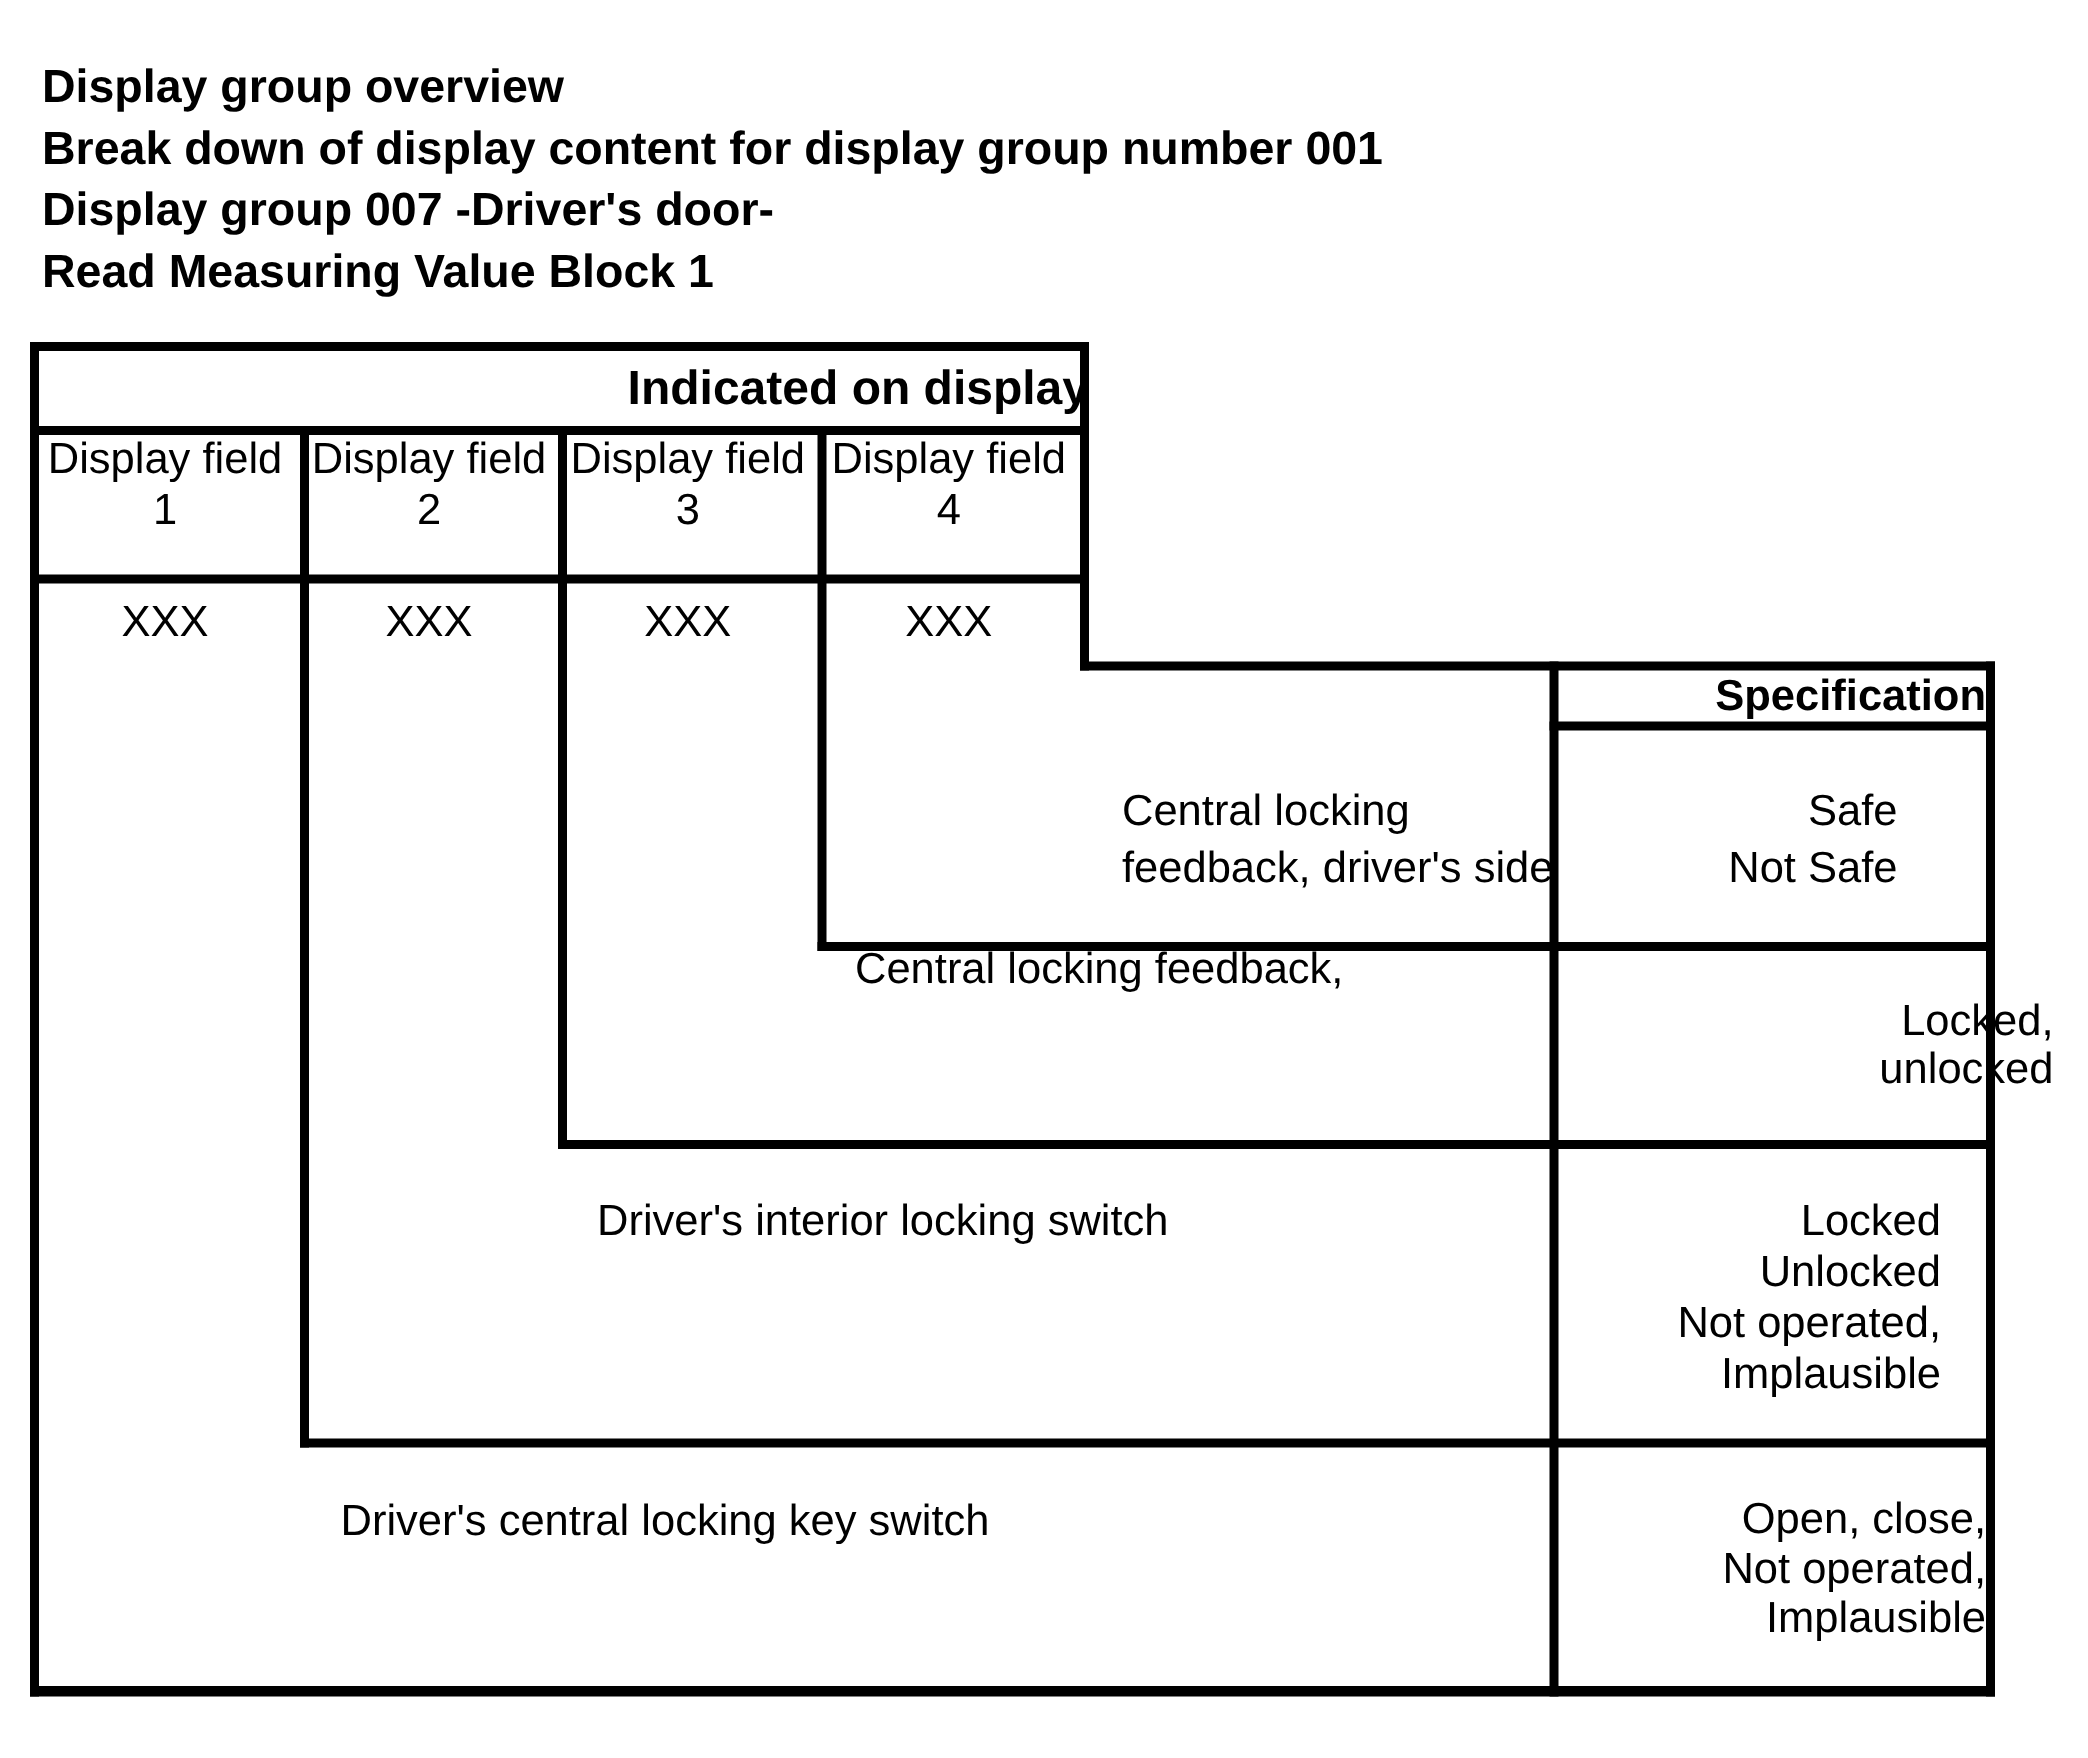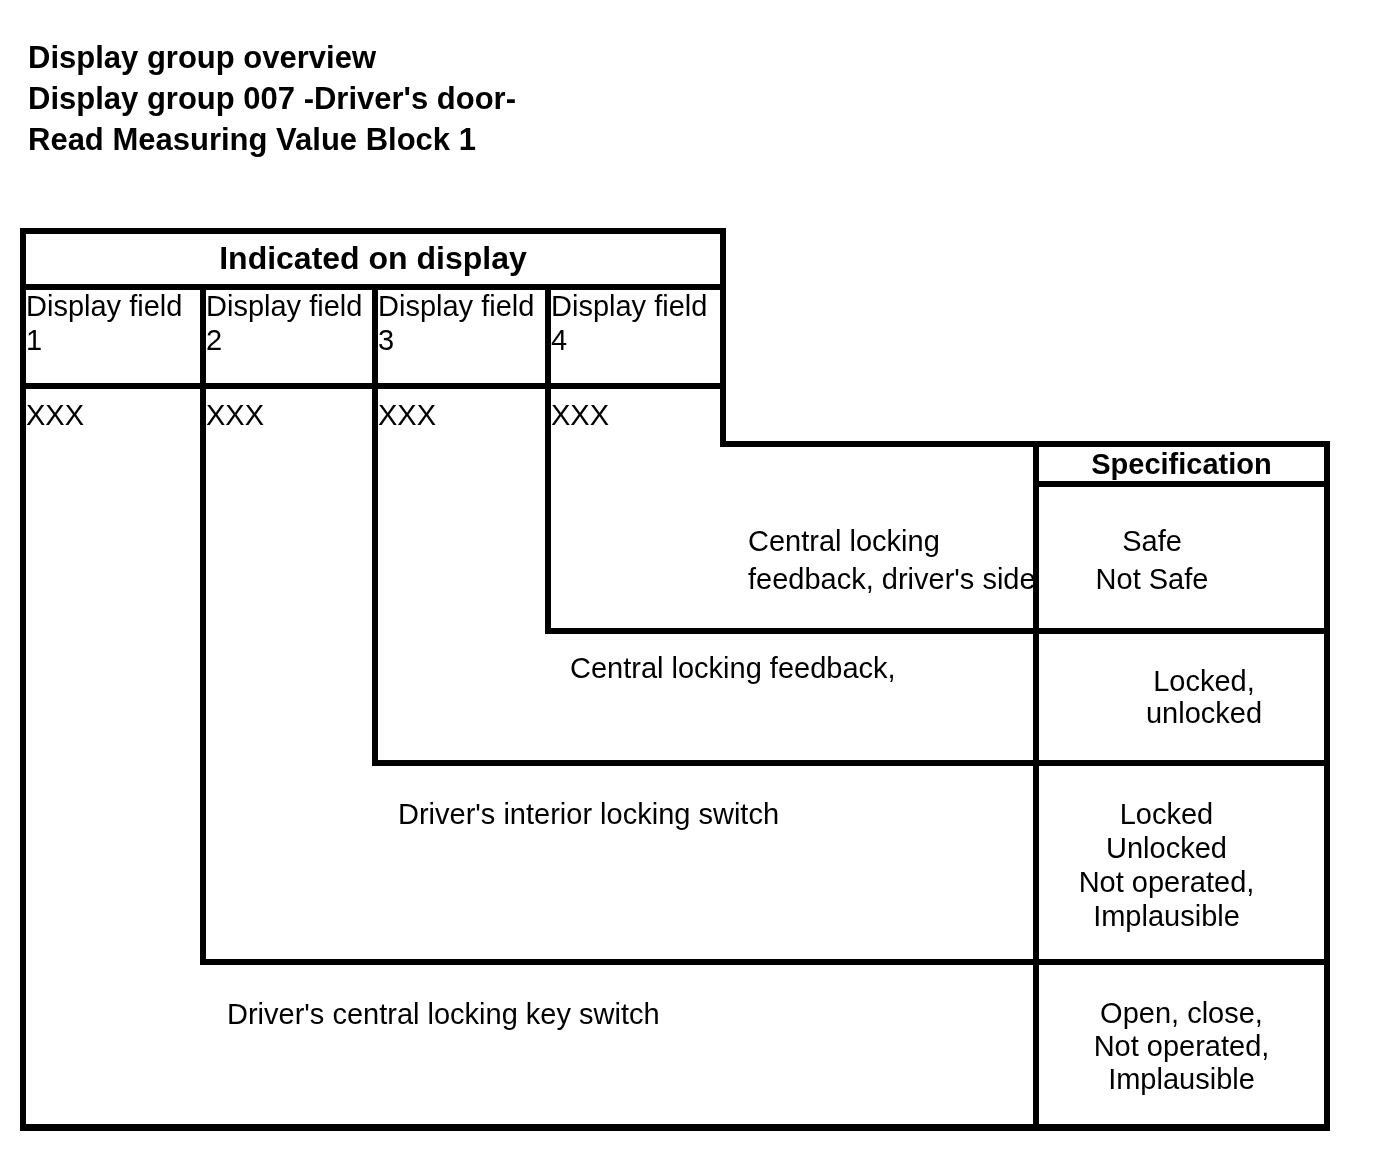--- a/index.html
+++ b/index.html
@@ -30,30 +30,31 @@
     position: absolute;
     background: #000000;
   }
   .txt {
     position: absolute;
     font-size: 29px;
     line-height: 34px;
     white-space: nowrap;
   }
   .bold   { font-weight: bold; }
-  .center { text-align: center; white-space: normal; }
-  .colcell { }
+  .center { text-align: right; white-space: normal; }
+  .colcell { text-align: center; }
 </style>
 </head>
 <body>
 
 <div class="page">
 
   <div class="doc-title">
     <div>Display group overview</div>
+    <div>Break down of display content for display group number 001</div>
     <div>Display group 007 -Driver's door-</div>
     <div>Read Measuring Value Block 1</div>
   </div>
 
   <div class="ln" style="left:20px;top:228px;width:706px;height:6px"></div>
   <div class="ln" style="left:20px;top:284px;width:706px;height:6px"></div>
   <div class="ln" style="left:20px;top:383px;width:706px;height:6px"></div>
   <div class="ln" style="left:720px;top:441px;width:610px;height:6px"></div>
   <div class="ln" style="left:1033px;top:481px;width:297px;height:6px"></div>
   <div class="ln" style="left:545px;top:628px;width:785px;height:6px"></div>
@@ -97,21 +98,21 @@
 
   <div class="txt" style="left:748px;top:522px;line-height:38px">
     <div>Central locking</div>
     <div>feedback, driver's side</div>
   </div>
   <div class="txt center" style="left:1039px;top:522px;width:226px;line-height:38px">
     <div>Safe</div>
     <div>Not Safe</div>
   </div>
 
-  <div class="txt" style="left:570px;top:652px;line-height:32px">
+  <div class="txt" style="left:570px;top:630px;line-height:32px">
     <div>Central locking feedback,</div>
   </div>
   <div class="txt center" style="left:1039px;top:665px;width:330px;line-height:32px">
     <div>Locked,</div>
     <div>unlocked</div>
   </div>
 
   <div class="txt" style="left:398px;top:797px">
     <div>Driver's interior locking switch</div>
   </div>

